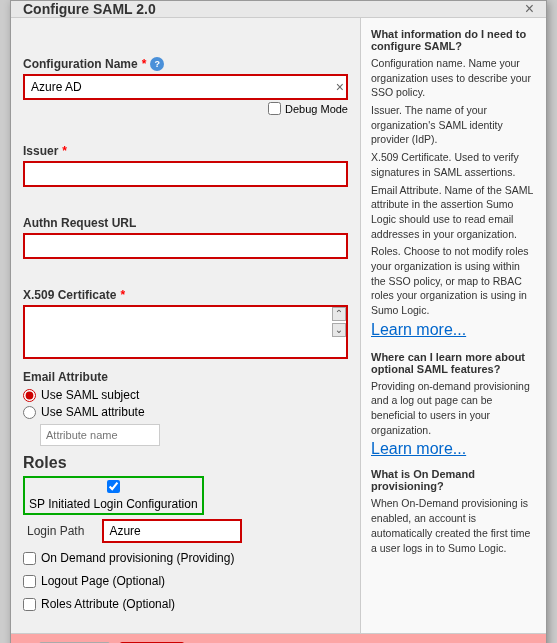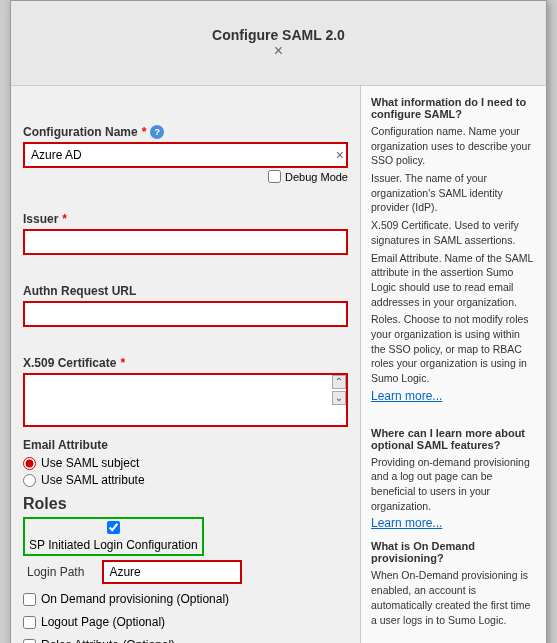--- a/index.html
+++ b/index.html
@@ -1,18 +1,18 @@
 <!DOCTYPE html>
 <html><head>
   <meta charset="utf-8">
   <style>
     * { box-sizing: border-box; margin: 0; padding: 0; }
     body { font-family: Arial, sans-serif; font-size: 12px; background: #ccc; display: flex; justify-content: center; align-items: center; min-height: 643px; }
     .dialog { width: 537px; background: #f0f0f0; border: 1px solid #999; box-shadow: 2px 2px 8px rgba(0,0,0,0.3); }
-    .dialog-header { background: #e8e8e8; border-bottom: 1px solid #ccc; padding: 26px 12px; display: flex; justify-content: space-between; align-items: center; flex-direction: column; }
+    .dialog-header { background: #e8e8e8; border-bottom: 1px solid #ccc; padding: 0 12px; display: flex; justify-content: space-between; align-items: center; }
     .dialog-title { font-size: 14px; font-weight: bold; color: #333; }
     .close-btn { cursor: pointer; font-size: 16px; color: #666; background: none; border: none; line-height: 1; }
     .dialog-body { display: flex; gap: 0; }
     .left-panel { flex: 1; padding: 10px 12px; border-right: 1px solid #ccc; }
     .right-panel { width: 185px; padding: 10px 10px; background: #f9f9f9; font-size: 11px; color: #333; overflow-y: auto; }
     .field-group { margin-bottom: 8px; margin-top: 29px; }
     .field-label { font-size: 12px; font-weight: bold; color: #333; margin-bottom: 3px; display: flex; align-items: center; gap: 4px; }
     .required { color: red; }
     .info-icon { display: inline-flex; align-items: center; justify-content: center; width: 14px; height: 14px; border-radius: 50%; background: #4a90d9; color: white; font-size: 9px; font-weight: bold; cursor: pointer; }
     .text-input { width: 100%; padding: 4px 6px; border: 1px solid #ccc; font-size: 12px; background: white; height: 26px; }
@@ -35,21 +35,21 @@
     .login-path-row { display: flex; align-items: center; gap: 18px; margin-left: 0; margin-bottom: 6px; }
     .login-path-label { font-size: 12px; color: #333; white-space: nowrap; }
     .login-path-input { padding: 0 5px; border: 2px solid #cc0000; font-size: 12px; background: white; height: 24px; width: 140px; }
     .optional-checkboxes { display: flex; flex-direction: column; gap: 5px; margin-bottom: 8px; }
     .dialog-footer { border-top: 1px solid #ccc; padding: 8px 28px; display: flex; gap: 10px; background: #fca5a5; }
     .btn { padding: 5px 16px; font-size: 12px; cursor: pointer; border: 1px solid #aaa; background: #e8e8e8; color: #333; border-radius: 2px; }
     .btn-primary { border: 2px solid #cc0000; background: #e8e8e8; font-weight: normal; }
     .right-panel h4 { font-size: 11px; font-weight: bold; color: #333; margin-bottom: 4px; margin-top: 8px; }
     .right-panel h4:first-child { margin-top: 0; }
     .right-panel p { font-size: 10.5px; color: #333; line-height: 1.4; margin-bottom: 3px; }
-    .right-panel a { color: #0066cc; text-decoration: underline; font-size: 12px; cursor: pointer; }
+    .right-panel a { color: #0066cc; text-decoration: underline; font-size: 16px; cursor: pointer; }
     input[type="radio"] { accent-color: #cc0000; }
     input[type="checkbox"] { width: 13px; height: 13px; }
   </style>
 </head>
 <body>
 
 <div class="dialog">
 
   <div class="dialog-header">
     <span class="dialog-title">Configure SAML 2.0</span>
@@ -111,41 +111,42 @@
         </div>
         <div class="radio-group">
           <div class="radio-item">
             <input type="radio" name="emailAttr" id="samlSubject" checked="" style="accent-color: rgb(204, 0, 0);">
             <label for="samlSubject">Use SAML subject</label>
           </div>
           <div class="radio-item">
             <input type="radio" name="emailAttr" id="samlAttribute" style="">
             <label for="samlAttribute">Use SAML attribute</label>
           </div>
+          <input type="text" class="attr-input" placeholder="Attribute name" style="">
         </div>
       </div>
 
       <div class="roles-section">
         <div class="roles-label">Roles</div>
         <div style="display:flex; align-items:center; gap:5px; margin-bottom:4px;">
           <div style="border: 2px solid #00aa00; padding: 2px 4px; display:inline-flex; align-items:center; gap:4px;flex-direction:column;">
             <input type="checkbox" id="spLogin" checked="" style="">
             <label for="spLogin" style="font-size:12px;">SP Initiated Login Configuration</label>
           </div>
         </div>
         <div class="login-path-row" style="margin-left:4px;">
           <span class="login-path-label">Login Path</span>
           <input type="text" class="login-path-input" value="Azure" style="">
         </div>
       </div>
 
       <div class="optional-checkboxes">
         <div class="checkbox-row">
           <input type="checkbox" id="onDemand" style="">
-          <label for="onDemand">On Demand provisioning (Optional)</label>
+          <label for="onDemand">On Demand provisioning (Providing)</label>
         </div>
         <div class="checkbox-row">
           <input type="checkbox" id="logoutPage" style="">
           <label for="logoutPage">Logout Page (Optional)</label>
         </div>
         <div class="checkbox-row">
           <input type="checkbox" id="rolesAttr" style="">
           <label for="rolesAttr">Roles Attribute (Optional)</label>
         </div>
       </div>
@@ -154,21 +155,21 @@
 
     <div class="right-panel">
       <h4>What information do I need to configure SAML?</h4>
       <p>Configuration name. Name your organization uses to describe your SSO policy.</p>
       <p>Issuer. The name of your organization's SAML identity provider (IdP).</p>
       <p>X.509 Certificate. Used to verify signatures in SAML assertions.</p>
       <p>Email Attribute. Name of the SAML attribute in the assertion Sumo Logic should use to read email addresses in your organization.</p>
       <p>Roles. Choose to not modify roles your organization is using within the SSO policy, or map to RBAC roles your organization is using in Sumo Logic.</p>
       <a>Learn more...</a>
 
-      <h4 style="margin-top:24px;">Where can I learn more about optional SAML features?</h4>
+      <h4 style="margin-top:12px;">Where can I learn more about optional SAML features?</h4>
       <p>Providing on-demand provisioning and a log out page can be beneficial to users in your organization.</p>
       <a>Learn more...</a>
 
       <h4 style="margin-top:10px;">What is On Demand provisioning?</h4>
       <p>When On-Demand provisioning is enabled, an account is automatically created the first time a user logs in to Sumo Logic.</p>
     </div>
   </div>
 
   <div class="dialog-footer">
     <button class="btn">Cancel</button>

